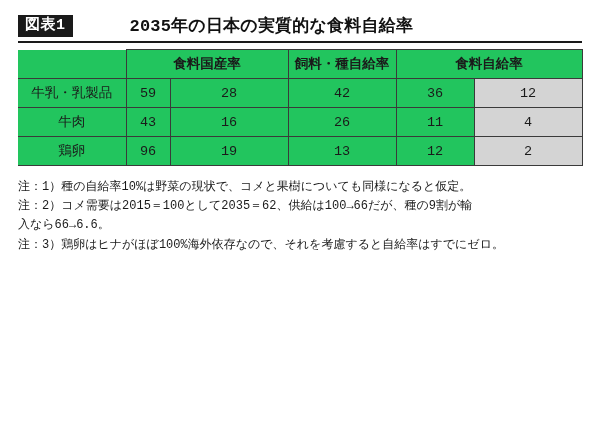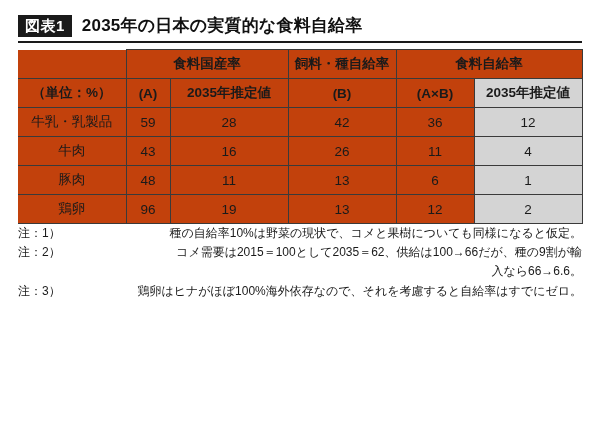--- a/index.html
+++ b/index.html
@@ -13,20 +13,21 @@
     font-family: "Liberation Sans", sans-serif;
     color: #1a1a1a;
     overflow: hidden;
   }
   .page {
     position: relative;
     width: 600px;
     height: 437px;
     box-sizing: border-box;
     padding: 14px 18px 10px 18px;
+    font-family: Liberation Mono, monospace;
   }
 
   
   .title-row {
     display: flex;
     align-items: center;
     gap: 10px;
     margin-bottom: 10px;
   }
   .title-badge {
@@ -38,20 +39,21 @@
     line-height: 1;
     letter-spacing: 0.5px;
     white-space: nowrap;
   }
   .title-text {
     font-size: 17px;
     font-weight: bold;
     color: #111111;
     letter-spacing: 0.2px;
     white-space: nowrap;
+    margin-left: 47px;
   }
   .title-rule {
     position: absolute;
     left: 18px;
     right: 18px;
     top: 41px;
     height: 2px;
     background: #1a1a1a;
   }
 
@@ -62,21 +64,21 @@
     margin-top: 12px;
     table-layout: fixed;
   }
   table.data th, table.data td {
     border: 1px solid #3a3a3a;
     text-align: center;
     vertical-align: middle;
     font-size: 13.5px;
     padding: 0;
     height: 28px;
-    background: #c2410c;
+    background: #22c55e;
   }
   table.data th {
     font-weight: bold;
     font-size: 13.5px;
   }
   
   col.c-name { width: 108px; }
   col.c-a    { width: 44px; }
   col.c-est1 { width: 118px; }
   col.c-b    { width: 108px; }
@@ -99,25 +101,24 @@
   }
   .shaded {
     background: #d4d4d4 !important;
   }
   .grp-head {
     font-size: 13.5px;
   }
 
   
   .notes {
-    margin-top: 0;
+    margin-top: 12px;
     font-size: 12px;
     line-height: 1.6;
     color: #1a1a1a;
-    text-align: right;
   }
   .note-line {
     display: flex;
     white-space: pre-wrap;
   }
   .note-label {
     white-space: nowrap;
     flex: 0 0 auto;
   }
   .note-body {
@@ -147,55 +148,39 @@
       <col class="c-ab">
       <col class="c-est2">
     </colgroup>
     <thead>
       <tr>
         <th class="cell-blank"></th>
         <th class="grp-head" colspan="2">食料国産率</th>
         <th class="grp-head">飼料・種自給率</th>
         <th class="grp-head" colspan="2">食料自給率</th>
       </tr>
-      <tr>
-        <th class="unit-cell">（単位：%）</th>
-        <th>(A)</th>
-        <th>2035年推定値</th>
-        <th>(B)</th>
-        <th>(A×B)</th>
-        <th class="shaded">2035年推定値</th>
-      </tr>
     </thead>
     <tbody>
       <tr>
         <td class="row-name">牛乳・乳製品</td>
         <td>59</td>
         <td>28</td>
         <td>42</td>
         <td>36</td>
         <td class="shaded">12</td>
       </tr>
       <tr>
         <td class="row-name">牛肉</td>
         <td>43</td>
         <td>16</td>
         <td>26</td>
         <td>11</td>
         <td class="shaded">4</td>
       </tr>
       <tr>
-        <td class="row-name">豚肉</td>
-        <td>48</td>
-        <td>11</td>
-        <td>13</td>
-        <td>6</td>
-        <td class="shaded">1</td>
-      </tr>
-      <tr>
         <td class="row-name">鶏卵</td>
         <td>96</td>
         <td>19</td>
         <td>13</td>
         <td>12</td>
         <td class="shaded">2</td>
       </tr>
     </tbody>
   </table>
 

